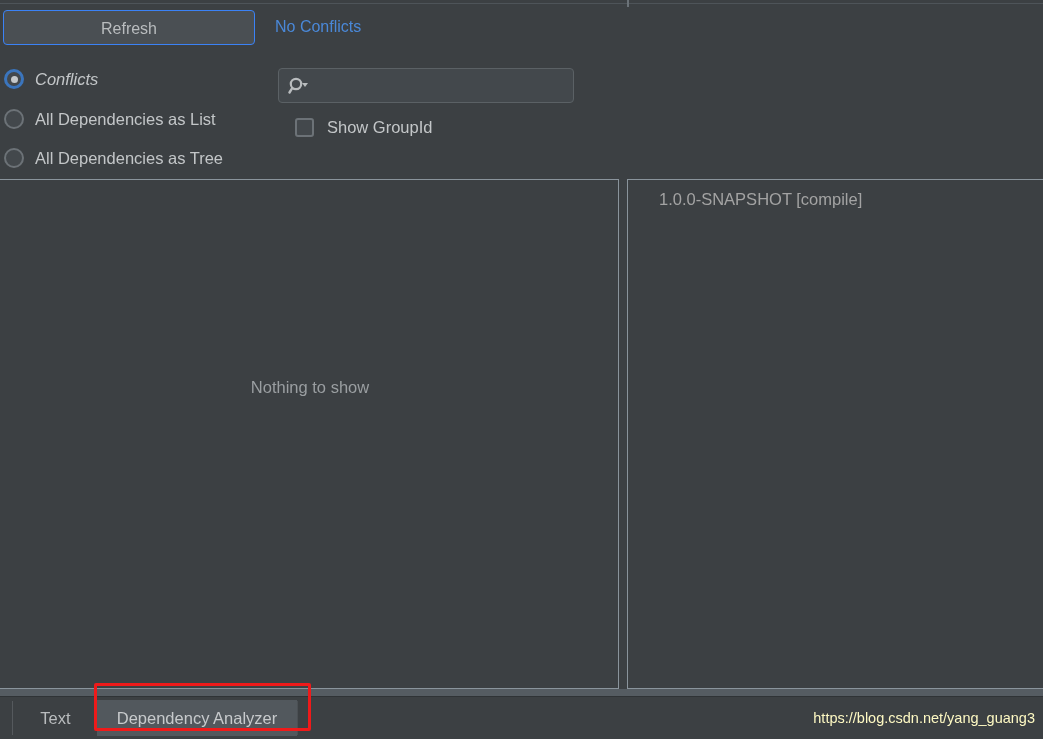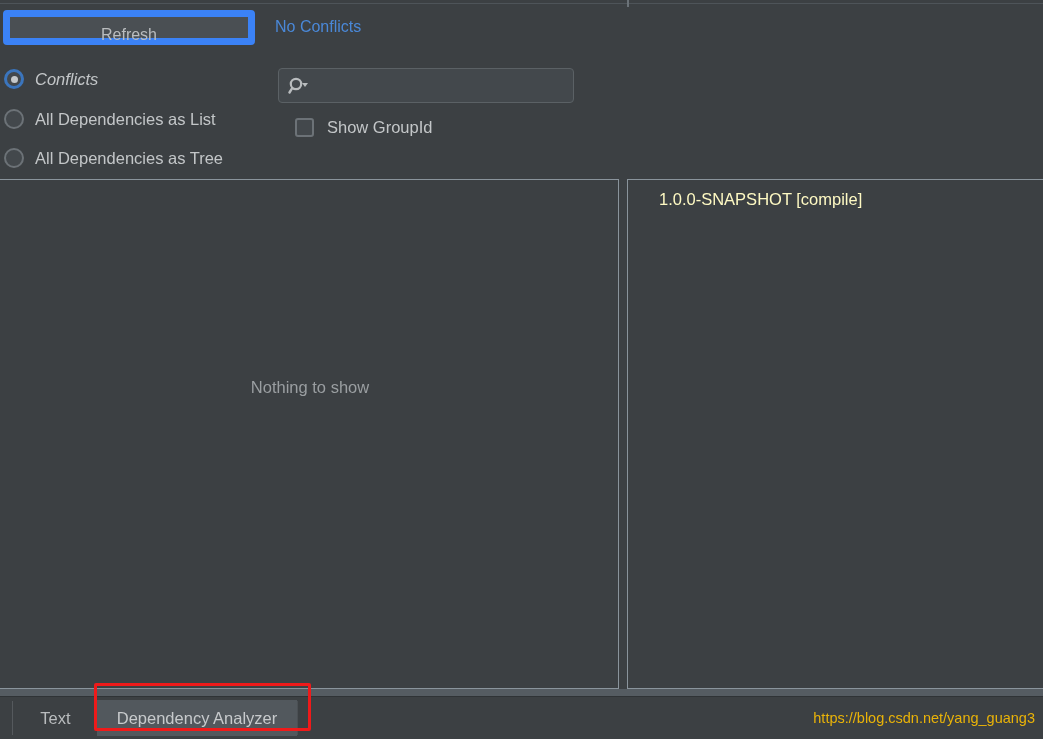--- a/index.html
+++ b/index.html
@@ -42,21 +42,21 @@
     left: 0; top: 7px;
     width: 1043px; height: 168px;
     background: #3c4043;
   }
 
   #refresh-button {
     position: absolute;
     left: 3px; top: 3px;
     width: 252px; height: 35px;
     background: #4a4f53;
-    border: 7px solid #3b82f6;
+    border: 1px solid #3b82f6;
     border-radius: 4px;
     color: #b9bcbe;
     font-size: 16px;
     line-height: 35px;
     text-align: center;
     box-sizing: border-box;
     cursor: pointer;
     padding: 0;
   }
 
@@ -187,21 +187,21 @@
     position: absolute;
     left: 0; top: 198px;
     width: 620px;
     text-align: center;
     color: #9a9ea1;
     font-size: 16.5px;
   }
   #dependency-item {
     position: absolute;
     left: 31px; top: 10px;
-    color: #fef9c3;
+    color: #a3a3a3;
     font-size: 16.5px;
     white-space: nowrap;
     cursor: default;
     text-align: center;
   }
 
   
   #bottom-area {
     position: absolute;
     left: 0; top: 689px;
@@ -256,21 +256,21 @@
   #tab-dependency-analyzer .tab-label { color: #c7cacc; }
   #bottom-right-sep {
     position: absolute;
     left: 297px; top: 4px;
     width: 1px; height: 34px;
     background: #4b5054;
   }
   #watermark {
     position: absolute;
     right: 8px; top: 13px;
-    color: #eab308;
+    color: #fef9c3;
     font-size: 14.5px;
     white-space: nowrap;
   }
   #bottom-edge {
     position: absolute;
     left: 0; bottom: 0;
     width: 1043px; height: 2px;
     background: #6d747a;
   }
 

